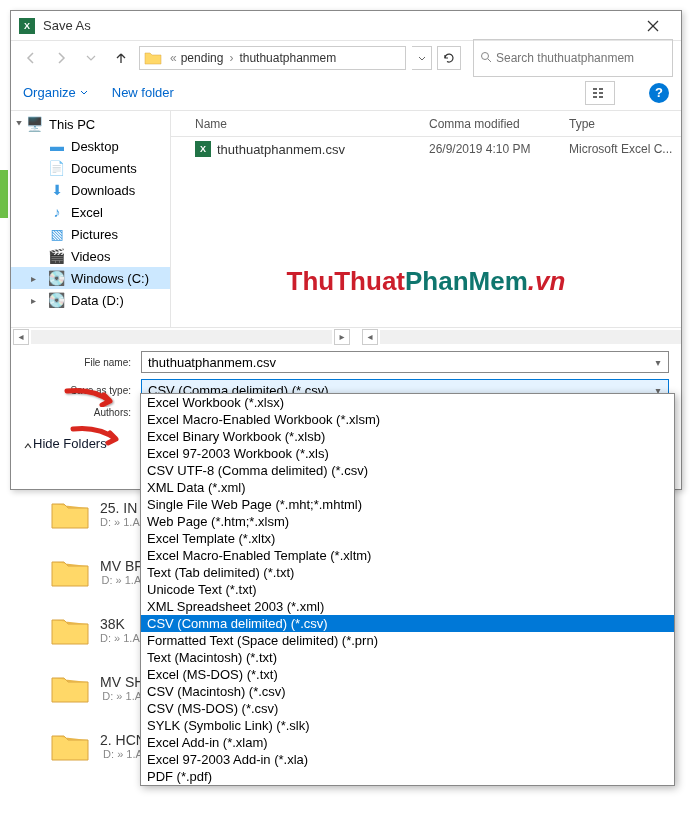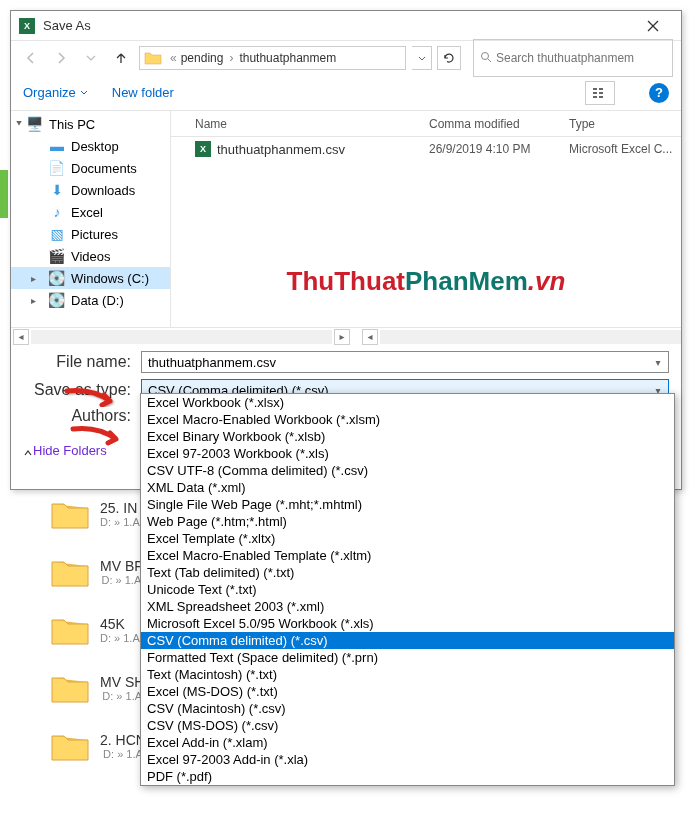--- a/index.html
+++ b/index.html
@@ -58,27 +58,27 @@
 .wm1 { color: #cc1e2b; text-shadow: 1px 1px 0 #fff, -1px -1px 0 #fff, 1px -1px 0 #fff, -1px 1px 0 #fff; }
 .wm2 { color: #0f766e; text-shadow: 1px 1px 0 #fff, -1px -1px 0 #fff, 1px -1px 0 #fff, -1px 1px 0 #fff; }
 .wm3 { color: #cc1e2b; text-shadow: 1px 1px 0 #fff, -1px -1px 0 #fff, 1px -1px 0 #fff, -1px 1px 0 #fff; font-style: italic; }
 
 .hscroll { height: 18px; border-top: 1px solid #e5e5e5; display: flex; align-items: center; }
 .hscroll .arr { width: 16px; height: 16px; display: flex; align-items: center; justify-content: center; color: #666; font-size: 10px; border: 1px solid #ccc; margin: 0 2px; }
 .hscroll .track { flex: 1; height: 14px; background: #f0f0f0; }
 
 .form { padding: 6px 12px; }
 .form-row { display: flex; align-items: center; margin-bottom: 6px; }
-.form-row label { width: 118px; text-align: right; padding-right: 10px; font-size: 16px; color: #333; }
+.form-row label { width: 118px; text-align: right; padding-right: 10px; font-size: 10px; color: #333; }
 .form-row .combo { flex: 1; height: 22px; border: 1px solid #888; display: flex; align-items: center; padding: 0 6px; font-size: 13px; background: #fff; position: relative; }
 .form-row .combo .dd { position: absolute; right: 2px; width: 16px; text-align: center; color: #666; font-size: 10px; }
 .form-row .combo.hl { background: #e5f3ff; border-color: #0078d7; }
 .form-row .val { font-size: 13px; color: #333; }
 .bottom { display: flex; align-items: center; padding: 6px 12px; }
-.bottom .hf { font-size: 13px; color: #6d28d9; cursor: pointer; display:flex;align-items:flex-end;}
+.bottom .hf { font-size: 13px; color: #0f172a; cursor: pointer; display:flex;align-items:flex-end;}
 
 .dropdown { position: absolute; left: 140px; top: 393px; width: 535px; background: #fff; border: 1px solid #888; z-index: 10; font-size: 13px; box-shadow: 2px 2px 8px rgba(0,0,0,0.3); }
 .dropdown .opt { padding: 1px 6px; cursor: pointer; white-space:nowrap; }
 .dropdown .opt.selected { background: #0078d7; color: #fff; }
 
 .explorer-bg { position: absolute; left: 10px; top: 492px; width: 672px; }
 .folder-row { display: flex; align-items: center; height: 44px; margin-bottom: 14px; padding-left: 40px; }
 .big-folder { width: 40px; height: 32px; margin-right: 10px; }
 .folder-row .ftitle { font-size: 14px; color: #333; }
 .folder-row .fpath { font-size: 11px; color: #888; text-align: center; }
@@ -286,33 +286,33 @@
 </div>
 
 <div class="dropdown" id="filetype-dd">
     <div class="opt">Excel Workbook (*.xlsx)</div>
     <div class="opt">Excel Macro-Enabled Workbook (*.xlsm)</div>
     <div class="opt">Excel Binary Workbook (*.xlsb)</div>
     <div class="opt">Excel 97-2003 Workbook (*.xls)</div>
     <div class="opt">CSV UTF-8 (Comma delimited) (*.csv)</div>
     <div class="opt">XML Data (*.xml)</div>
     <div class="opt">Single File Web Page (*.mht;*.mhtml)</div>
-    <div class="opt">Web Page (*.htm;*.html)</div>
+    <div class="opt">Web Page (*.htm;*.xlsm)</div>
     <div class="opt">Excel Template (*.xltx)</div>
     <div class="opt">Excel Macro-Enabled Template (*.xltm)</div>
     <div class="opt">Text (Tab delimited) (*.txt)</div>
     <div class="opt">Unicode Text (*.txt)</div>
     <div class="opt">XML Spreadsheet 2003 (*.xml)</div>
-    <div class="opt">Microsoft Excel 5.0/95 Workbook (*.xls)</div>
     <div class="opt selected">CSV (Comma delimited) (*.csv)</div>
     <div class="opt">Formatted Text (Space delimited) (*.prn)</div>
     <div class="opt">Text (Macintosh) (*.txt)</div>
     <div class="opt">Excel (MS-DOS) (*.txt)</div>
     <div class="opt">CSV (Macintosh) (*.csv)</div>
     <div class="opt">CSV (MS-DOS) (*.csv)</div>
+    <div class="opt">SYLK (Symbolic Link) (*.slk)</div>
     <div class="opt">Excel Add-in (*.xlam)</div>
     <div class="opt">Excel 97-2003 Add-in (*.xla)</div>
     <div class="opt">PDF (*.pdf)</div>
   </div>
 
 <div class="red-arrow" style="left:62px; top:383px;">
   <svg viewBox="0 0 60 30">
       <defs>
         <filter id="s">
           <feDropShadow dx="1" dy="1" stdDeviation="1" flood-opacity="0.4"></feDropShadow>
@@ -347,21 +347,21 @@
         <div class="ftitle">MV BF</div>
         <div class="fpath">D: » 1.A</div>
       </div>
     </div>
     <div class="folder-row">
       <svg class="big-folder" viewBox="0 0 40 32">
         <path d="M2 6 h12 l4 4 h20 v20 h-36 z" fill="#ffd868" stroke="#d9a441"></path>
         <path d="M2 6 h12 l4 4 h20" fill="#e8b54a"></path>
       </svg>
       <div>
-        <div class="ftitle">45K</div>
+        <div class="ftitle">38K</div>
         <div class="fpath">D: » 1.A</div>
       </div>
     </div>
     <div class="folder-row">
       <svg class="big-folder" viewBox="0 0 40 32">
         <path d="M2 6 h12 l4 4 h20 v20 h-36 z" fill="#ffd868" stroke="#d9a441"></path>
         <path d="M2 6 h12 l4 4 h20" fill="#e8b54a"></path>
       </svg>
       <div>
         <div class="ftitle">MV SH</div>

